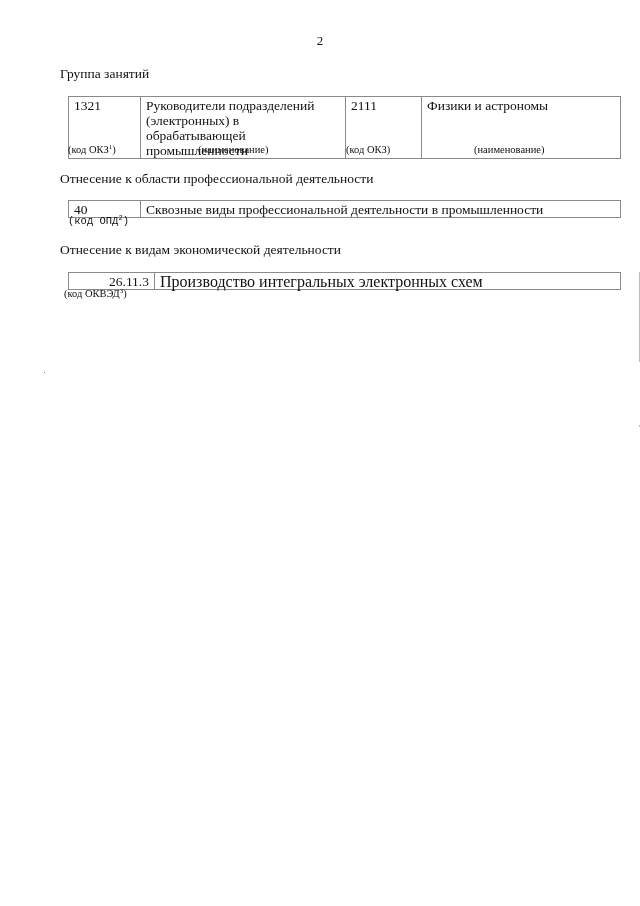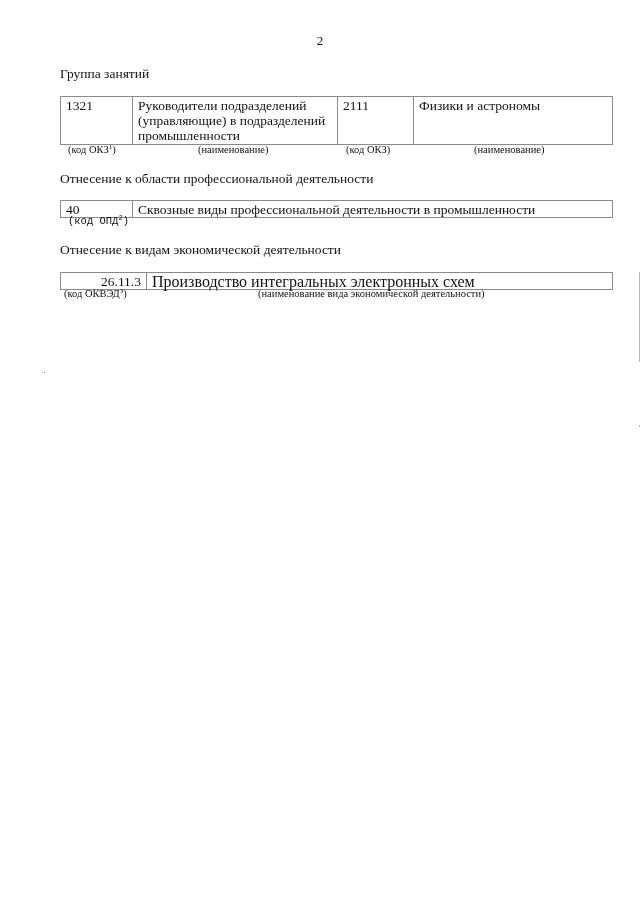--- a/index.html
+++ b/index.html
@@ -1,21 +1,21 @@
 <!DOCTYPE html>
 <html><head>
 <meta charset="utf-8">
 <style>
   html, body { margin:0; padding:0; background:#ffffff; }
   body { width:640px; height:906px; position:relative; overflow:hidden;
          font-family:"Liberation Serif", "DejaVu Serif", serif; color:#111; }
   .abs { position:absolute; }
   .page-num { left:0; width:640px; top:33px; text-align:center; font-size:13px; }
   .heading { font-size:13.5px; left:60px; }
-  table.grid { border-collapse:collapse; position:absolute; }
+  table.grid { border-collapse:collapse; position:absolute;margin-left:8px; }
   table.grid td { border:1px solid #8a8a8a; vertical-align:top; font-size:13.5px;
                   line-height:15px; padding:1px 5px 0 5px; }
   .caption { font-size:10.5px; position:absolute; top:0; white-space:nowrap; }
   .sup { font-size:7px; vertical-align:super; line-height:0; }
   .capline { position:absolute; height:14px;padding-left:36px; }
   .artifact-r { position:absolute; left:639px; width:1px; background:#bbb; }
   .speck { position:absolute; width:1px; height:1px; background:#777; }
 </style>
 </head>
 <body>
@@ -23,21 +23,21 @@
 <div class="abs page-num">2</div>
 
 <div class="abs heading" style="top:66px;">Группа занятий</div>
 
 <table class="grid" style="left:60px; top:96px; width:553px;">
   <tbody>
       <tr style="height:48px;">
     <td style="width:61px;">1321</td>
     <td style="width:194px;">
       <div>Руководители подразделений</div>
-      <div>(управляющие) в подразделений</div>
+      <div>(электронных) в обрабатывающей</div>
       <div>промышленности</div>
     </td>
     <td style="width:65px;">2111</td>
     <td>Физики и астрономы</td>
   </tr>
 </tbody>
   </table>
 
 <div class="capline" style="left:0; top:144px; width:640px;">
   <span class="caption" style="left:68px;"><span>(код ОКЗ</span><span class="sup">1</span><span>)</span></span>
@@ -67,18 +67,17 @@
   <tbody>
       <tr style="height:15px;">
     <td style="width:75px;text-align:right;">26.11.3</td>
     <td style="font-size:16px;">Производство интегральных электронных схем</td>
   </tr>
 </tbody>
   </table>
 
 <div class="capline" style="left:0; top:288px; width:640px;">
   <span class="caption" style="left:64px;"><span>(код ОКВЭД</span><span class="sup">3</span><span>)</span></span>
-  <span class="caption" style="left:258px;">(наименование вида экономической деятельности)</span>
 </div>
 
 <div class="artifact-r" style="top:272px; height:90px;"></div>
 <div class="artifact-r" style="top:425px; height:2px;"></div>
 <div class="speck" style="left:44px; top:372px;"></div>
 
 </body></html>

